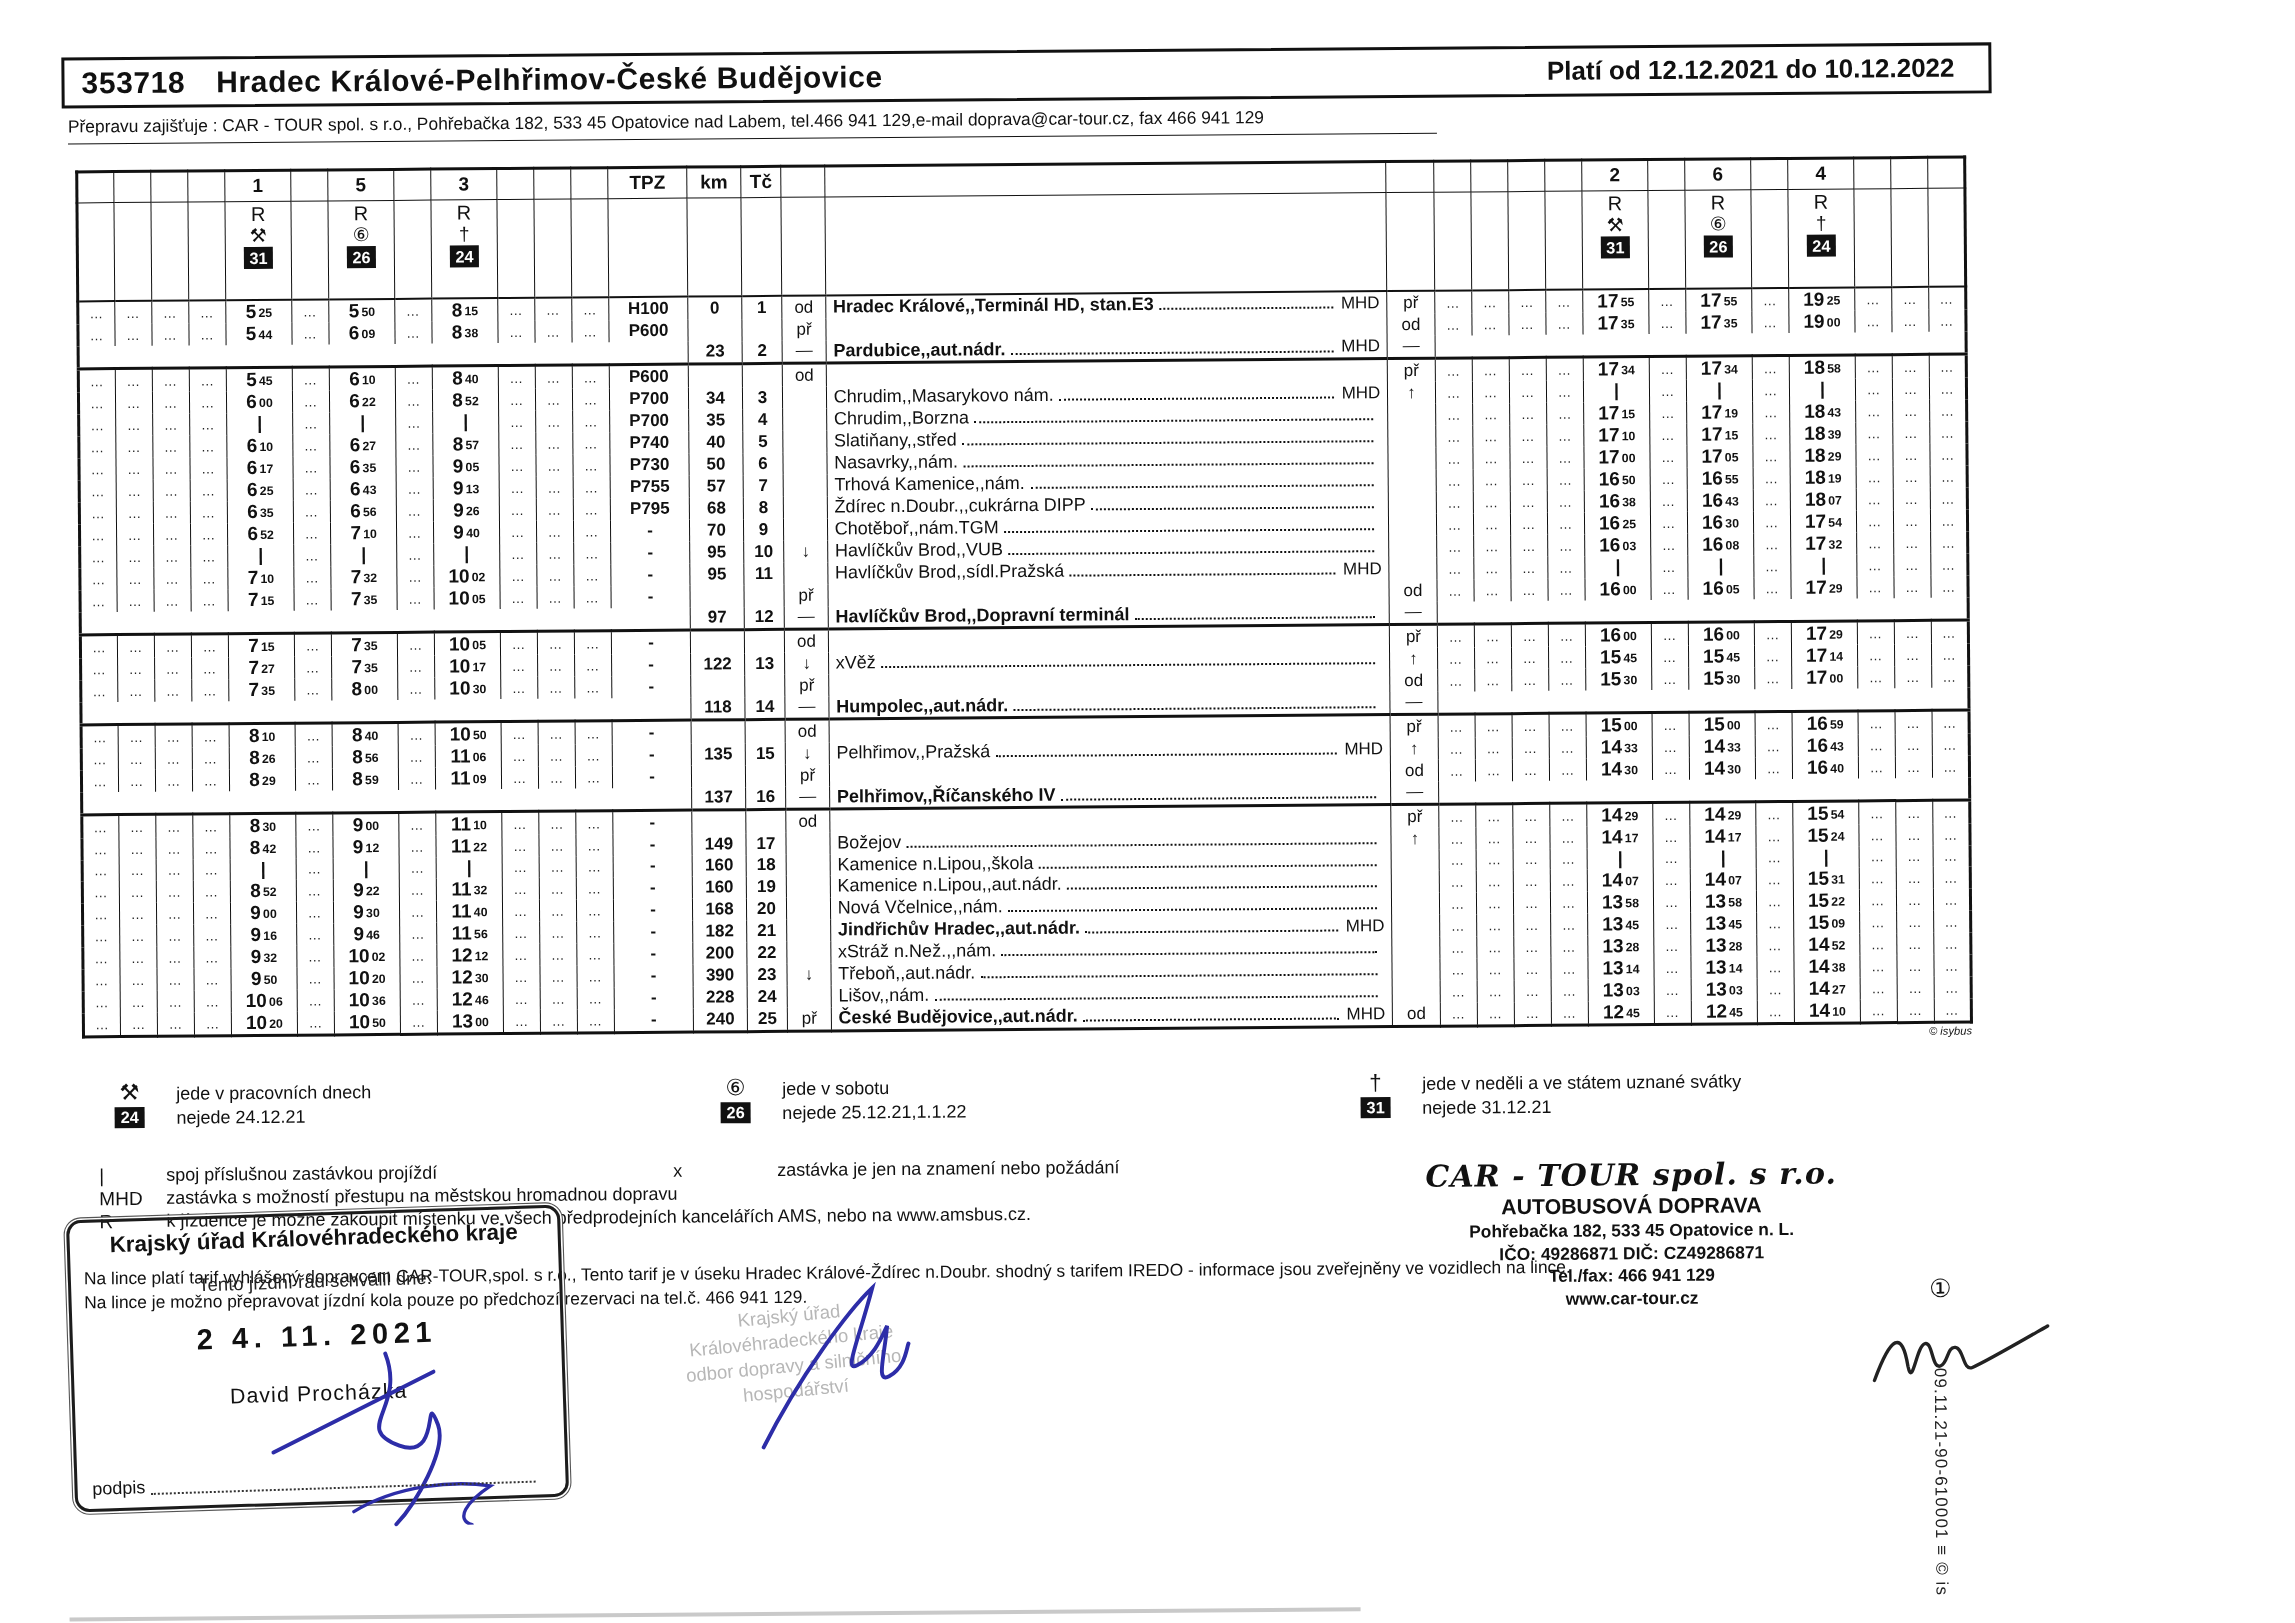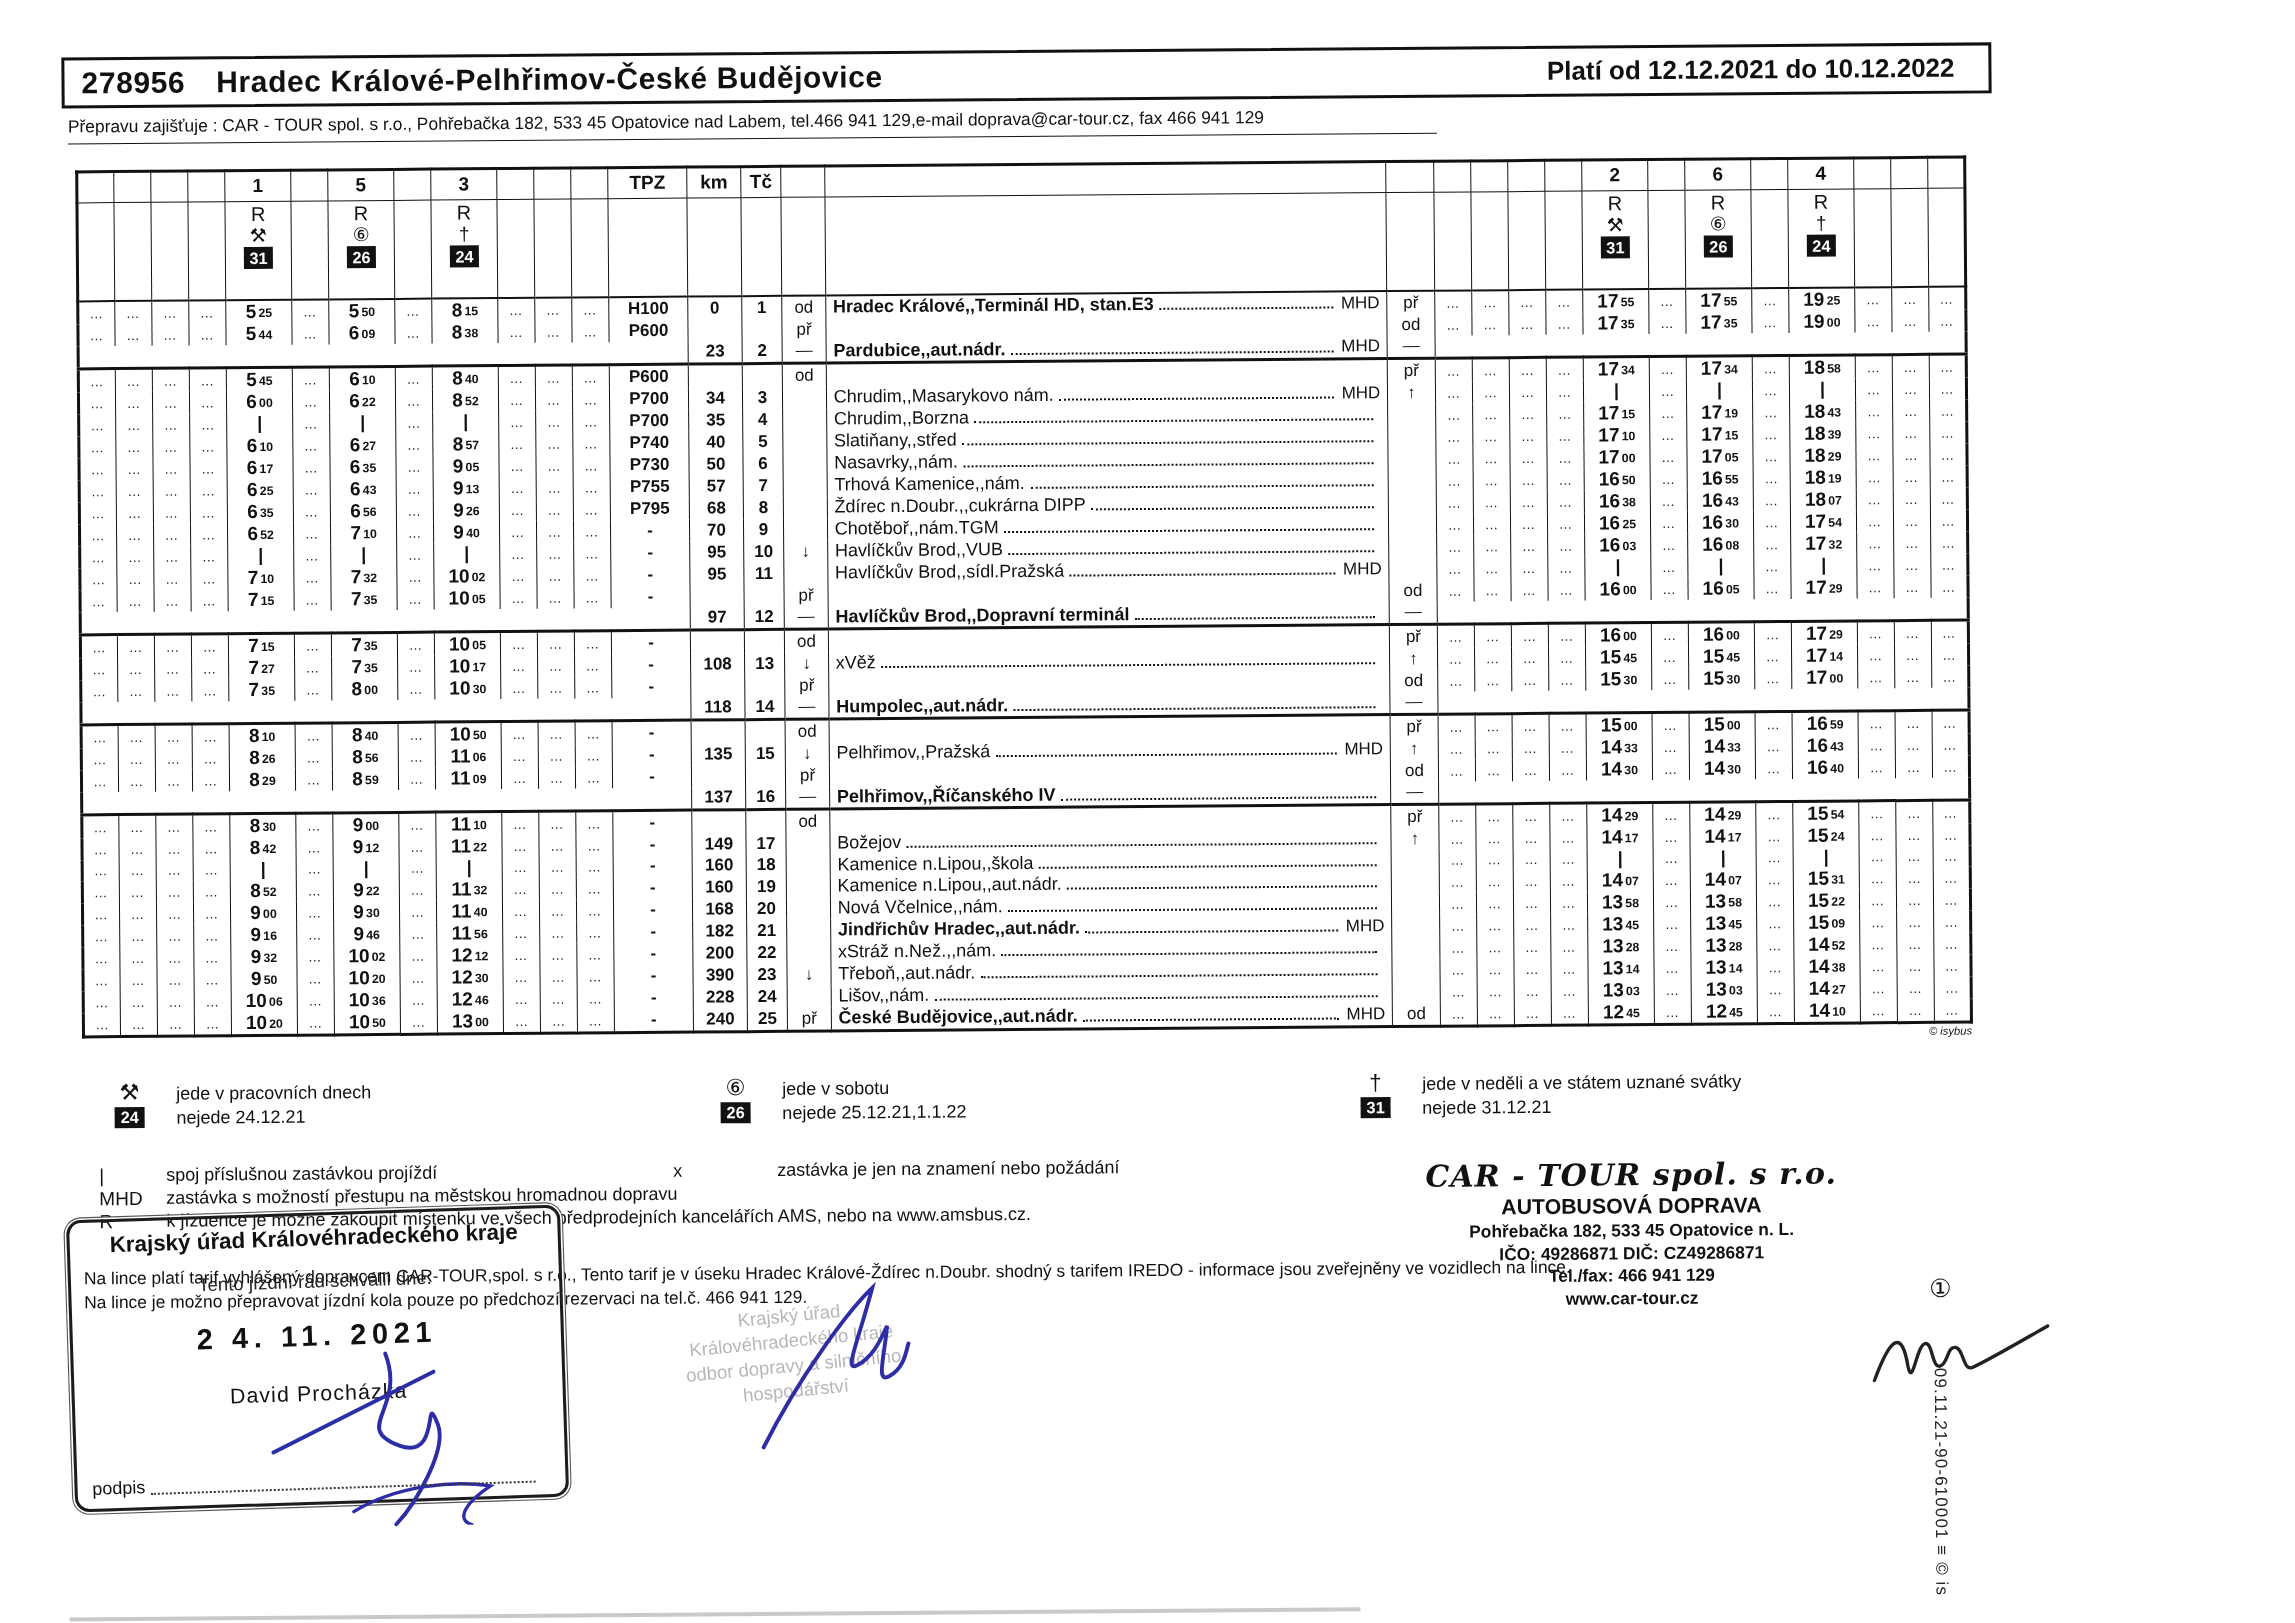--- a/index.html
+++ b/index.html
@@ -99,21 +99,21 @@
   .scanline{position:absolute;left:62px;bottom:10px;width:1291px;height:4.5px;background:#c9c9c9;}
 </style>
 </head>
 <body>
 
 <div class="page">
  <div class="scan">
 
   <div class="hdrbox">
     <div class="hdr-title">
-      <span class="code">278956</span><span>Hradec Králové-Pelhřimov-České Budějovice</span>
+      <span class="code">353718</span><span>Hradec Králové-Pelhřimov-České Budějovice</span>
     </div>
     <div class="hdr-valid">Platí od 12.12.2021 do 10.12.2022</div>
   </div>
 
   <div class="opline">Přepravu zajišťuje   : CAR - TOUR spol. s r.o., Pohřebačka 182, 533 45 Opatovice nad Labem, tel.466 941 129,e-mail doprava@car-tour.cz, fax 466 941 129</div>
 
   <div class="ttwrap">
     <table class="tt" id="tt">
           <colgroup>
             <col style="width:37px">
@@ -795,21 +795,21 @@
               <td><span class="dots">…</span></td>
               <td><span class="h">7</span><span class="m">27</span></td>
               <td><span class="dots">…</span></td>
               <td><span class="h">7</span><span class="m">35</span></td>
               <td><span class="dots">…</span></td>
               <td><span class="h">10</span><span class="m">17</span></td>
               <td><span class="dots">…</span></td>
               <td><span class="dots">…</span></td>
               <td><span class="dots">…</span></td>
               <td class="tpz">-</td>
-              <td class="kmc">108</td>
+              <td class="kmc">122</td>
               <td class="tcc">13</td>
               <td class="mark">↓</td>
               <td class="stc">
                 <div class="stflex">
                   <span class="nm">xVěž</span>
                   <span class="leader"></span>
                   <span class="mhdtag"></span>
                 </div>
               </td>
               <td class="mark">↑</td>

